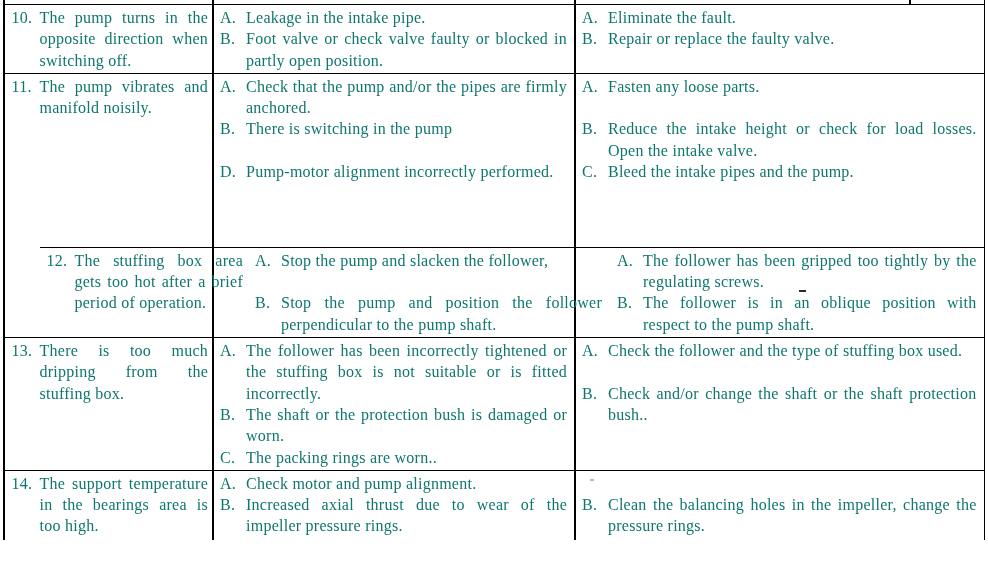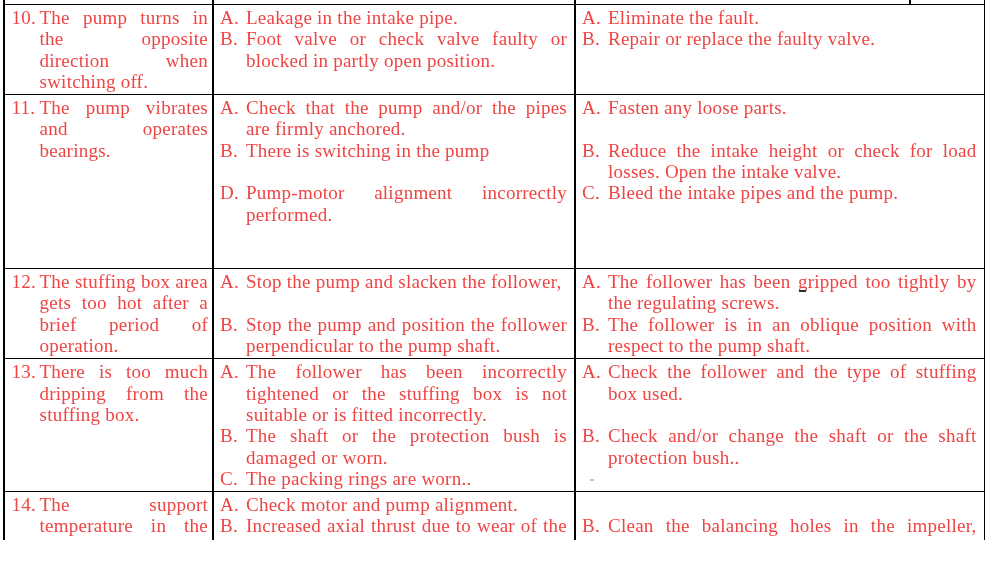--- a/index.html
+++ b/index.html
@@ -1,33 +1,33 @@
 <!DOCTYPE html>
 <html><head>
 <meta charset="utf-8">
 <style>
   html,body{margin:0;padding:0;background:#ffffff;}
   .page{
     position:relative;width:988px;height:540px;background:#ffffff;
     overflow:hidden;
     font-family:"Liberation Serif","DejaVu Serif",serif;
-    font-size:19px;line-height:21.3px;letter-spacing:0.25px;color:#ef4444;
+    font-size:16px;line-height:21.3px;letter-spacing:0.25px;color:#0f766e;
   }
   
   .vline{position:absolute;top:0;bottom:0;width:1.5px;background:#000;}
   .tick{position:absolute;width:1.5px;background:#000;}
   .rows{
     position:absolute;left:4.5px;top:4px;width:979px;
     border-top:1.5px solid #000;border-bottom:1.5px solid #000;
   }
   .row{display:grid;grid-template-columns:207.5px 362px 1fr;}
   .row + .row{border-top:1.5px solid #000;}
   .row:nth-child(1){min-height:67px;}
   .row:nth-child(2){min-height:173px;}
-  .row:nth-child(3){min-height:88px;}
+  .row:nth-child(3){min-height:88px;margin-left:35px;}
   .row:nth-child(4){min-height:131px;}
   .row:nth-child(5){min-height:86px;}
   .cell{padding:2px 7px 2px 8px;}
   .cell.problem{padding-left:7px;padding-right:4px;}
   .item{text-align:justify;padding-left:26px;text-indent:-26px;}
   .item.prob{padding-left:28px;text-indent:-28px;}
   .num{display:inline-block;width:28px;text-indent:0;}
   .let{display:inline-block;width:26px;text-indent:0;}
   .gap-after{margin-bottom:21.3px;}
   .gap-before{margin-top:21.3px;}
@@ -59,21 +59,21 @@
         </div>
       <div class="cell remedies">
           <div class="item"><span class="let">A.</span><span>Eliminate the fault.</span></div>
           <div class="item"><span class="let">B.</span><span>Repair or replace the faulty valve.</span></div>
         </div>
     </div>
 
     <div class="row">
       <div class="cell problem">
         <div class="item prob">
-          <span class="num">11.</span><span>The pump vibrates and operates bearings.</span>
+          <span class="num">11.</span><span>The pump vibrates and manifold noisily.</span>
         </div>
       </div>
       <div class="cell causes">
           <div class="item"><span class="let">A.</span><span>Check that the pump and/or the pipes are firmly anchored.</span></div>
           <div class="item gap-after"><span class="let">B.</span><span>There is switching in the pump</span></div>
           <div class="item"><span class="let">D.</span><span>Pump-motor alignment incorrectly performed.</span></div>
         </div>
       <div class="cell remedies">
           <div class="item gap-after"><span class="let">A.</span><span>Fasten any loose parts.</span></div>
           <div class="item"><span class="let">B.</span><span>Reduce the intake height or check for load losses. Open the intake valve.</span></div>

